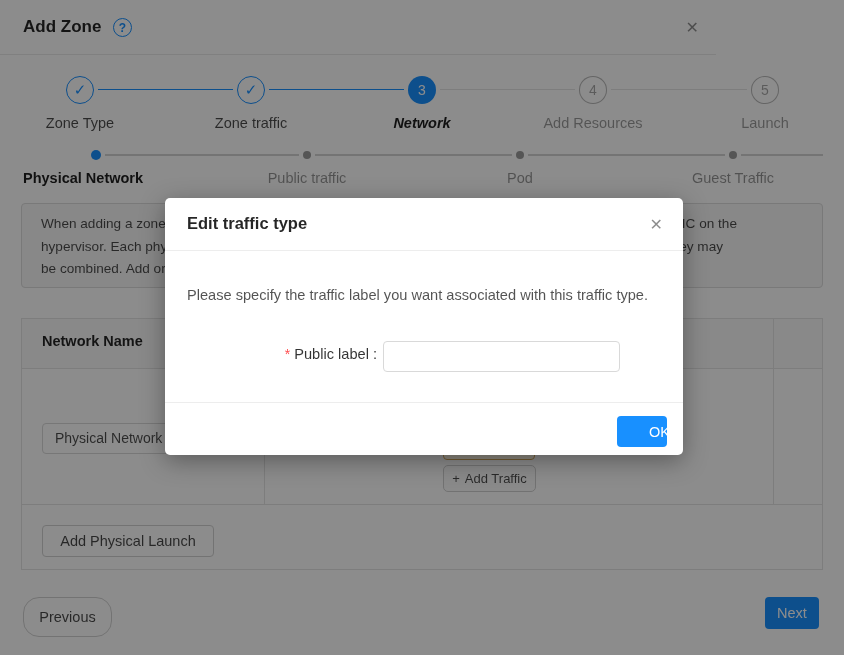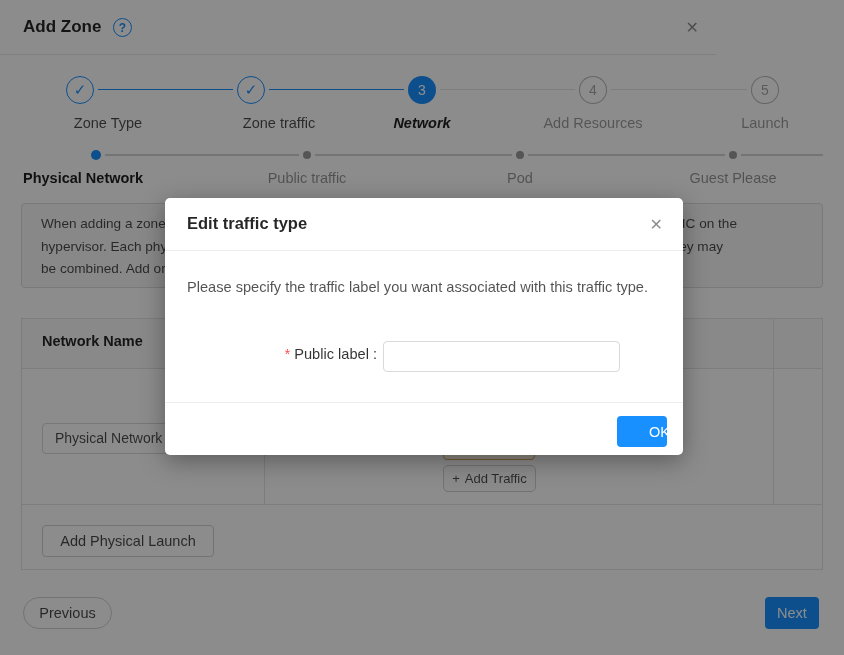--- a/index.html
+++ b/index.html
@@ -21,21 +21,21 @@
   .page-close { position:absolute; right:17px; top:18px; font-size:16px;
     color: rgba(0,0,0,0.45); cursor:pointer; }
 
   
   .step-circle { position:absolute; width:28px; height:28px; border-radius:50%;
     display:flex; align-items:center; justify-content:center; font-size:14px; top:76px; }
   .step-circle.finish { border:1px solid #1890ff; color:#1890ff; background:#fff; font-size:15px; }
   .step-circle.process { background:#1890ff; color:#fff; }
   .step-circle.wait { border:1px solid rgba(0,0,0,0.28); color:rgba(0,0,0,0.35); background:#fff; }
   .step-label { position:absolute; top:115px; width:160px; text-align:center; font-size:14.5px; }
-  .step-label.finish { color: rgba(0,0,0,0.70); margin-left: 28px; }
+  .step-label.finish { color: rgba(0,0,0,0.70); }
   .step-label.process { color: rgba(0,0,0,0.88); font-weight:700;font-style:italic; }
   .step-label.wait { color: rgba(0,0,0,0.40); }
   .step-line { position:absolute; top:89px; height:1px; }
   .step-line.blue { background:#1890ff; }
   .step-line.gray { background:#e4e4e4; }
 
   
   .dot { position:absolute; border-radius:50%; }
   .dot.active { width:10px; height:10px; background:#1890ff; top:150px; }
   .dot.idle { width:8px; height:8px; background:#9b9b9b; top:151px; }
@@ -66,39 +66,39 @@
     background:#fff7e6; border:1px solid #d3a85e; border-radius:4px; }
   .add-traffic-btn { position:absolute; left:421px; top:146px; width:93px; height:27px;
     border:1px solid #cfcfcf; border-radius:5px; background:#fcfcfc; font-size:13px;
     color:rgba(0,0,0,0.70); display:flex; align-items:center; justify-content:center;
     gap:5px; cursor:pointer; }
   .add-pn-btn { position:absolute; left:20px; top:206px; width:172px; height:32px;
     border:1px solid #d2d2d2; border-radius:4px; background:#fff; font-size:14.5px;
     color:rgba(0,0,0,0.72); display:flex; align-items:center; justify-content:center; cursor:pointer; }
 
   
-  .prev-btn { position:absolute; left:23px; top:597px; width:89px; height:32px;
+  .prev-btn { position:absolute; left:23px; top:597px; width:89px; height:40px;
     border:1px solid #d2d2d2; border-radius:16px; background:#fff; font-size:14.5px;
     color:rgba(0,0,0,0.72); display:flex; align-items:center; justify-content:center; cursor:pointer; }
   .next-btn { position:absolute; left:765px; top:597px; width:54px; height:32px;
     border:none; border-radius:4px; background:#1890ff; font-size:14.5px; color:#fff;
     display:flex; align-items:center; justify-content:center; cursor:pointer; }
 
   
   .mask { position:absolute; left:0; top:0; width:844px; height:655px;
     background:rgba(0,0,0,0.45); }
   .modal { position:absolute; left:165px; top:198px; width:518px; height:257px;
     background:#fff; border-radius:5px; box-shadow:0 6px 24px rgba(0,0,0,0.35); }
   .modal-header { position:absolute; left:0; top:0; width:518px; height:53px;
     border-bottom:1px solid #ededed; }
   .modal-title { position:absolute; left:22px; top:16px; font-size:16.5px; font-weight:700;
     color:rgba(0,0,0,0.85); }
   .modal-close { position:absolute; right:20px; top:17px; font-size:16px;
     color:rgba(0,0,0,0.45); cursor:pointer; }
-  .modal-body-text { position:absolute; left:22px; top:77px; width:478px; font-size:14.6px;
+  .modal-body-text { position:absolute; left:22px; top:85px; width:478px; font-size:14.6px;
     line-height:24px; color:rgba(0,0,0,0.68); }
   .field-label { position:absolute; left:0; top:148px; width:212px; text-align:right;
     font-size:14.6px; color:rgba(0,0,0,0.80); }
   .req-mark { color:#ff4d4f; margin-right:4px; font-size:14px; }
   .field-input { position:absolute; left:218px; top:143px; width:237px; height:31px;
     border:1px solid #d9d9d9; border-radius:4px; padding:0 11px; font-size:14px;
     font-family:"Liberation Sans", sans-serif; color:rgba(0,0,0,0.75); outline:none; }
   .modal-footer-line { position:absolute; left:0; top:204px; width:518px; height:1px; background:#ededed; }
   .cancel-btn { position:absolute; left:368px; top:218px; width:73px; height:31px;
     border:1px solid #d9d9d9; border-radius:4px; background:#fff; font-size:14.5px;
@@ -144,21 +144,21 @@
     <div class="dot idle" style="left:729px;"></div>
 
     <div class="dot-line" style="left:105px; width:194px;"></div>
     <div class="dot-line" style="left:315px; width:197px;"></div>
     <div class="dot-line" style="left:528px; width:197px;"></div>
     <div class="dot-line" style="left:741px; width:82px;"></div>
 
     <div class="sub-label active" style="left:23px;">Physical Network</div>
     <div class="sub-label idle" style="left:222px;">Public traffic</div>
     <div class="sub-label idle" style="left:435px;">Pod</div>
-    <div class="sub-label idle" style="left:648px;">Guest Please</div>
+    <div class="sub-label idle" style="left:648px;">Guest Traffic</div>
   </div>
 
   <div class="info-box">
     <div class="info-line">When adding a zone, you need to set up one or more physical networks. Each network corresponds to a NIC on the</div>
     <div class="info-line">hypervisor. Each physical network can carry one or more types of traffic, with certain restrictions on how they may</div>
     <div class="info-line">be combined. Add or remove one or more traffic types onto each physical network.</div>
   </div>
 
   <div class="net-table">
     <div class="net-thead">

